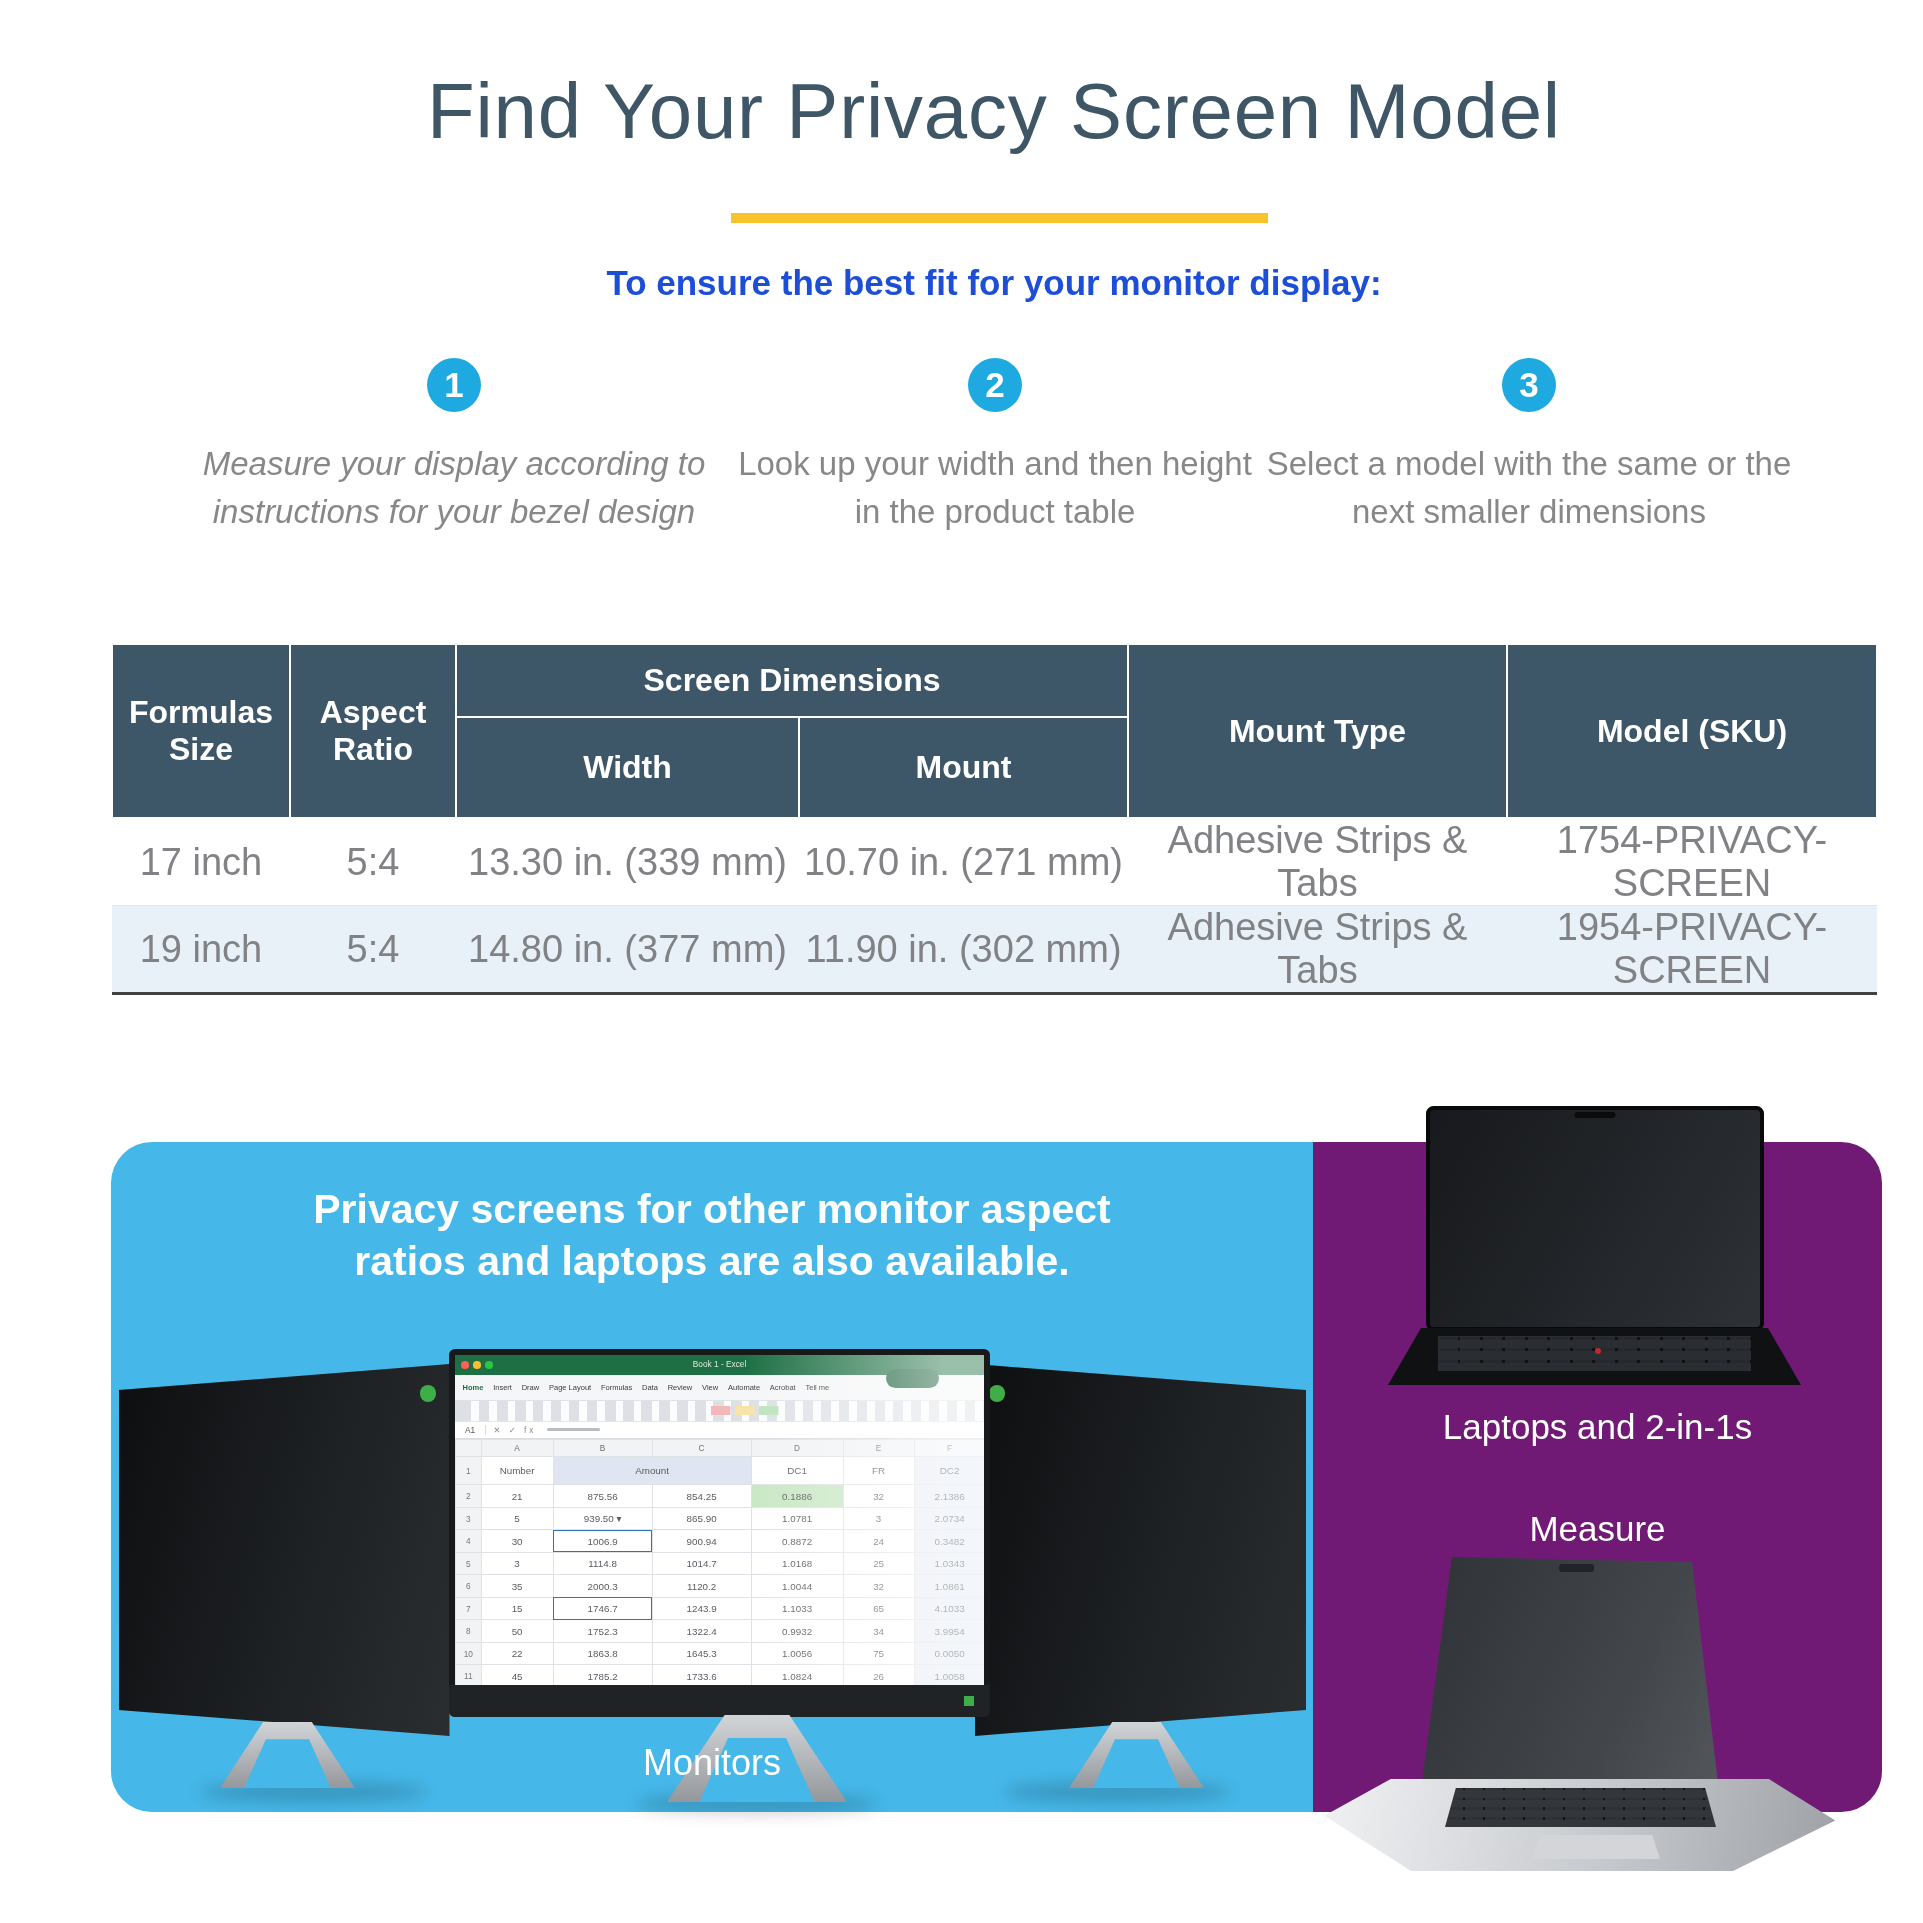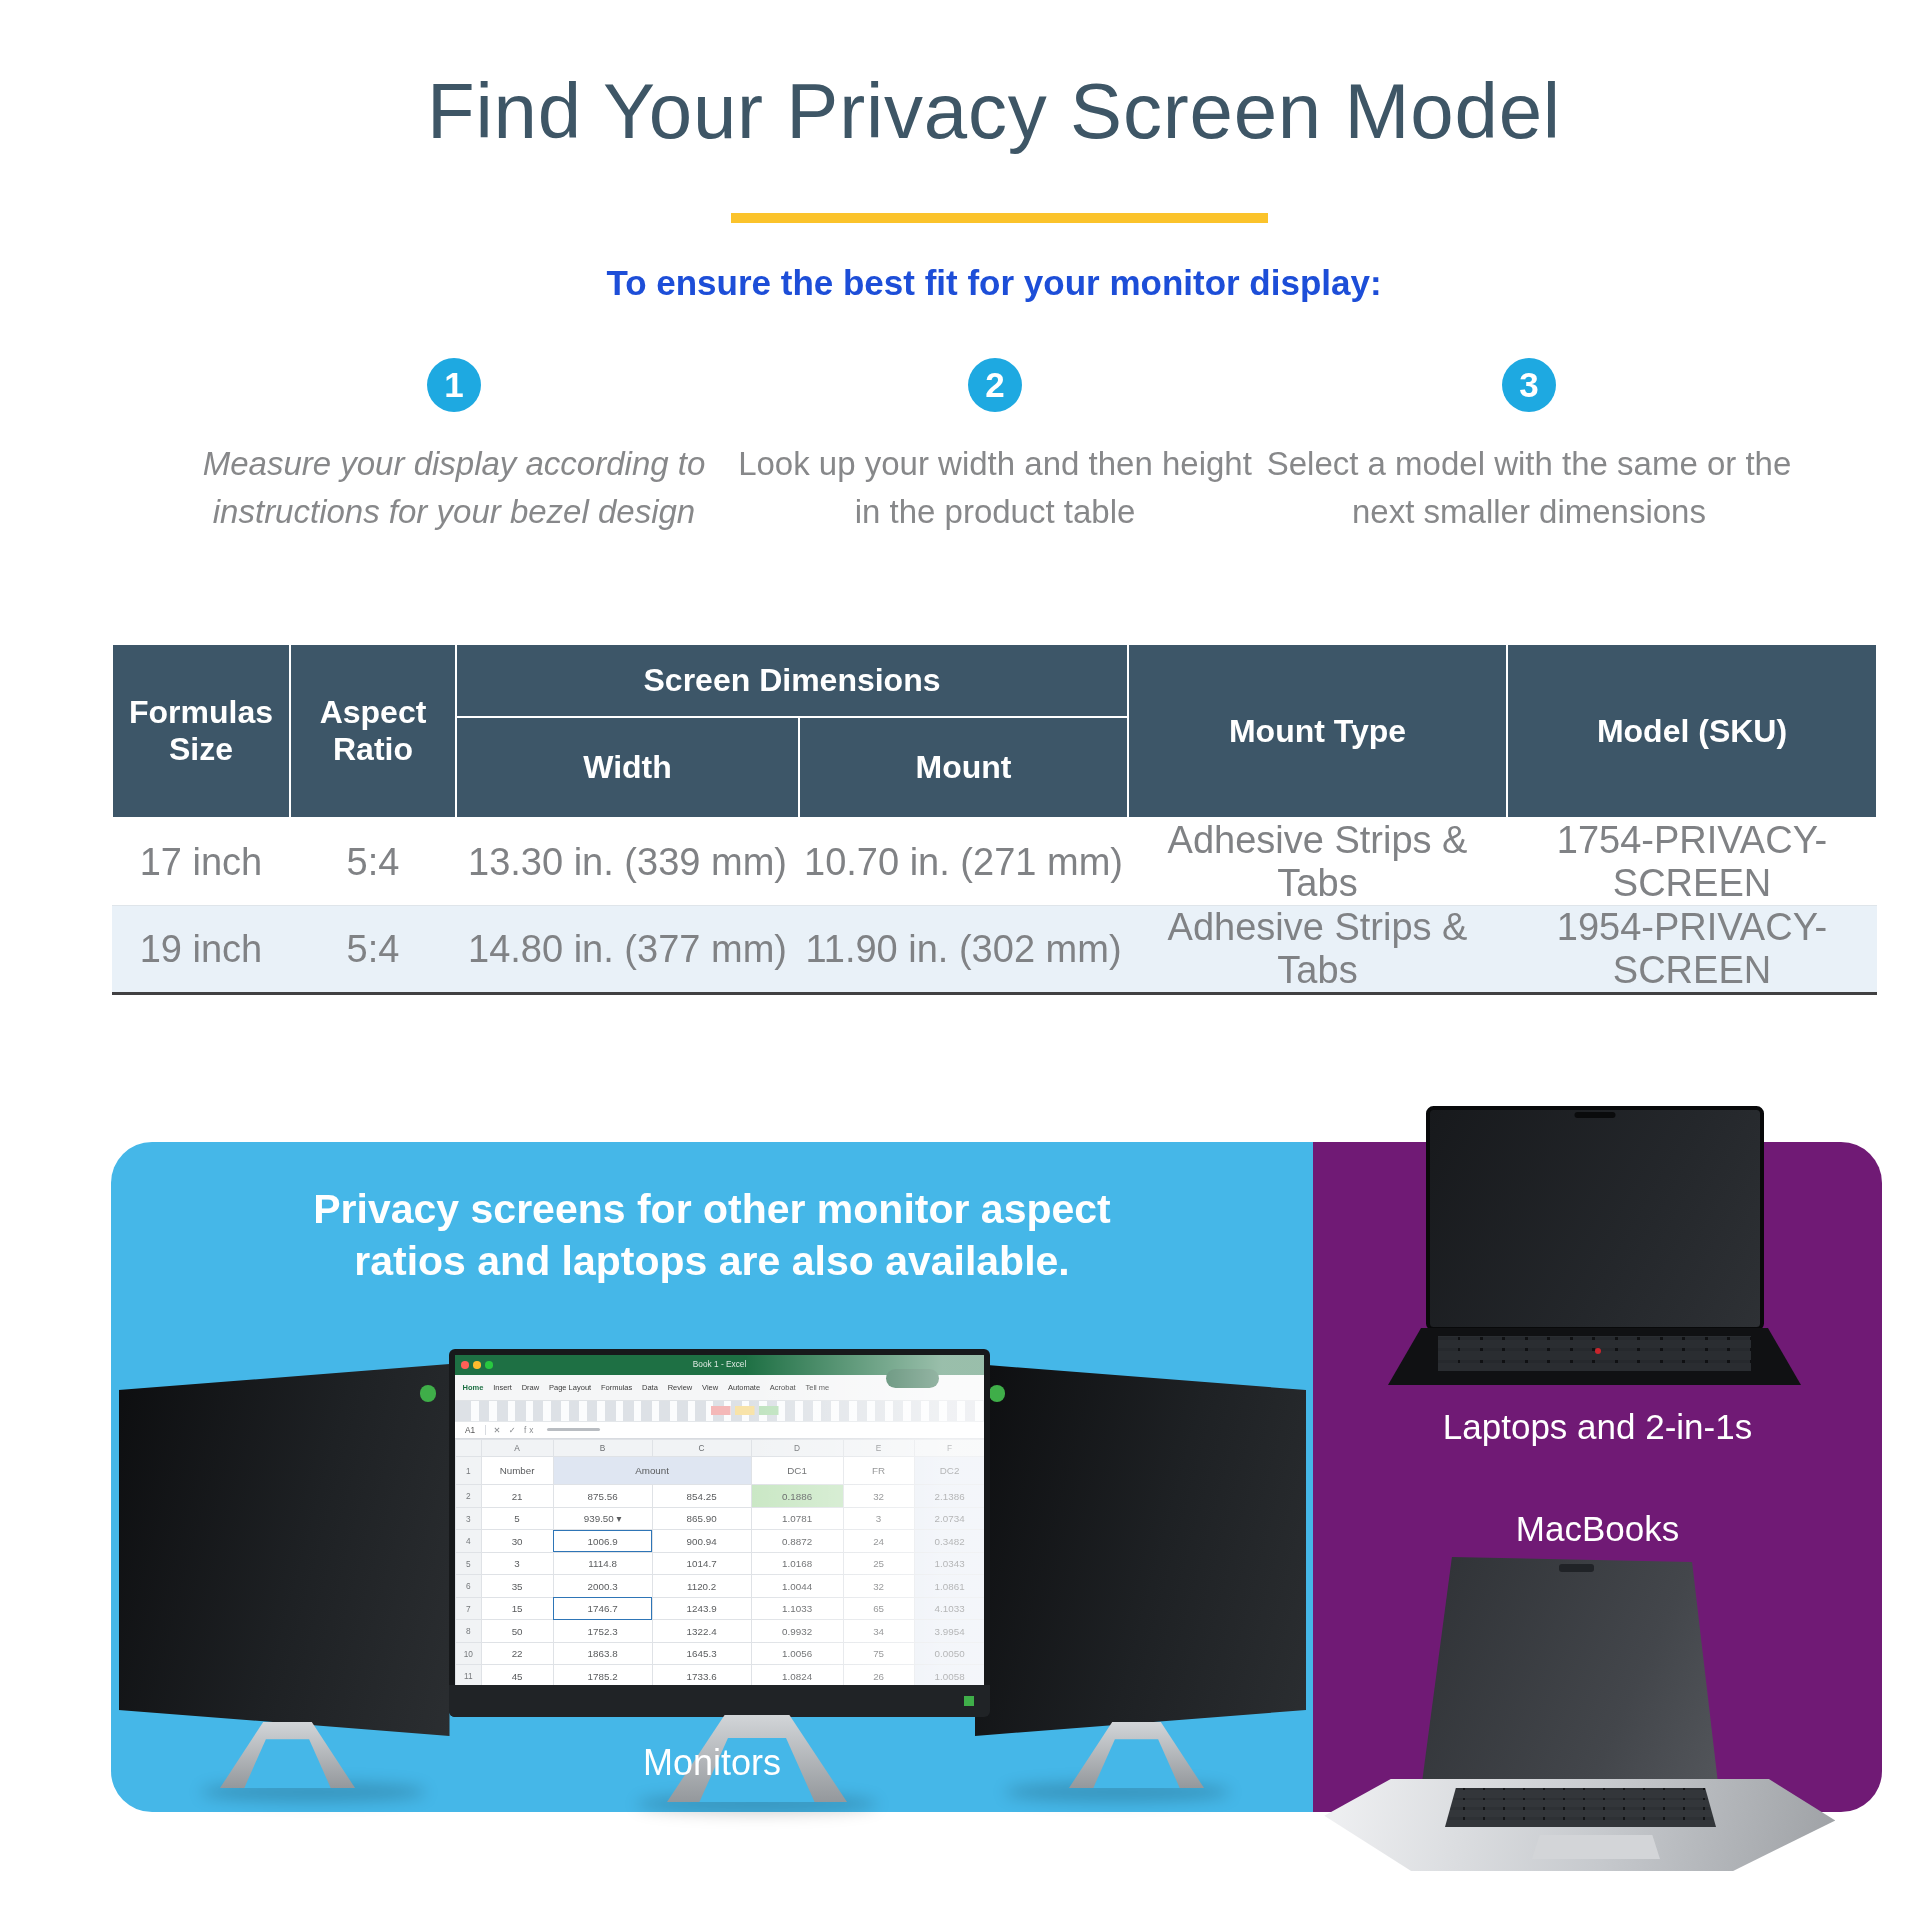--- a/index.html
+++ b/index.html
@@ -371,21 +371,21 @@
   <div class="panel-right">
     <div class="tp-screen">
       <span class="tp-cam"></span>
     </div>
     <div class="tp-deck">
       <span class="tp-keys"></span>
       <span class="tp-dot"></span>
     </div>
     <div class="blabel" style="left:0;top:265px;width:569px;">Laptops and 2-in-1s</div>
 
-    <div class="blabel" style="left:0;top:367px;width:569px;">MacBooks</div>
+    <div class="blabel" style="left:0;top:367px;width:569px;">Measure</div>
     <div class="mb-screen">
         <i></i>
       </div>
     <div class="mb-deck"></div>
     <div class="mb-kb"></div>
     <div class="mb-pad"></div>
   </div>
 
 </div>
 

